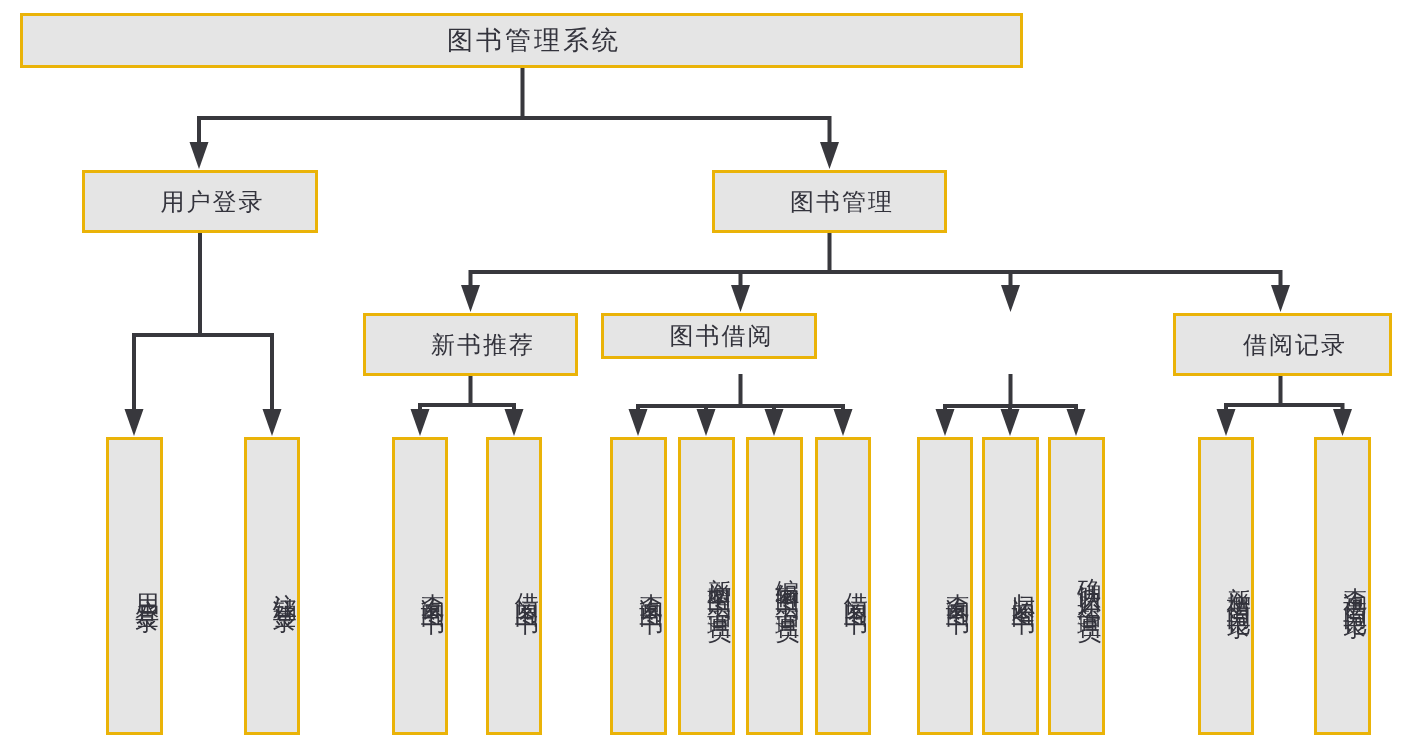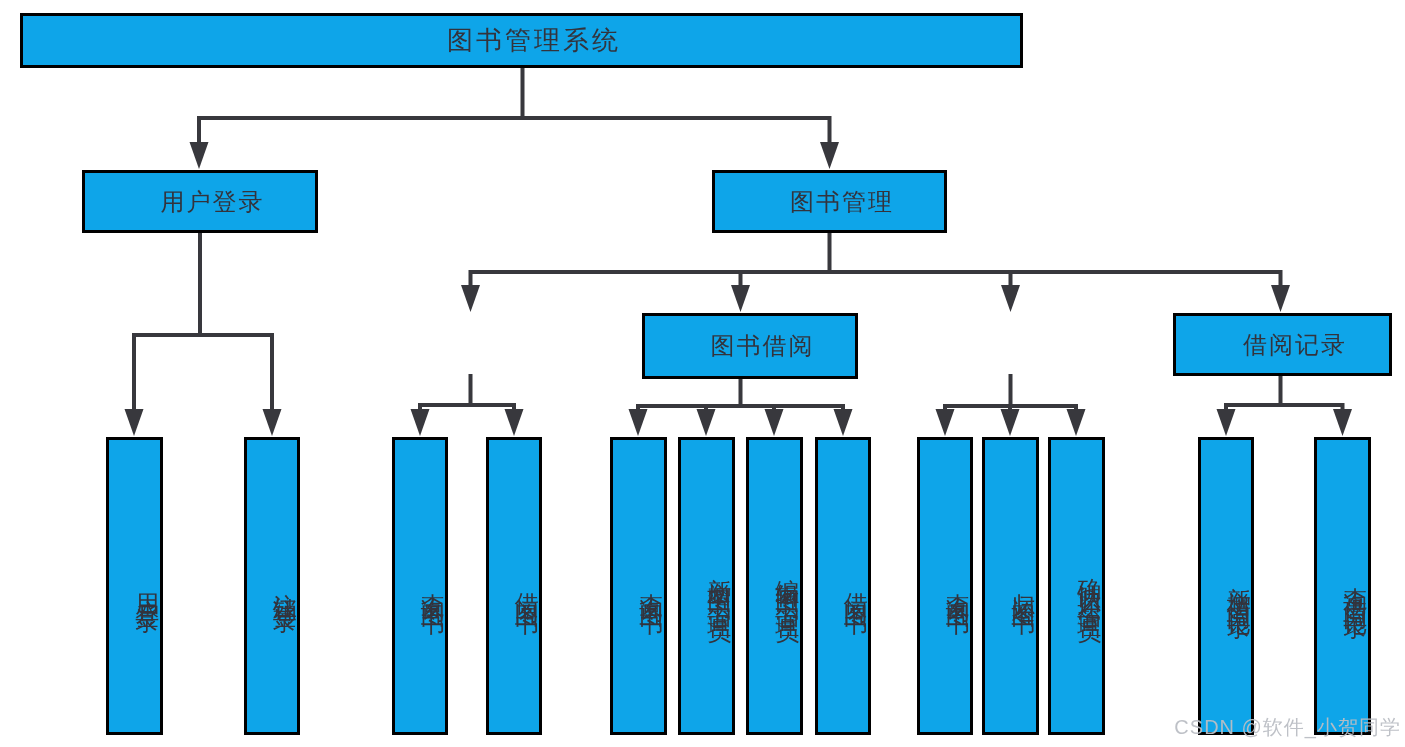--- a/index.html
+++ b/index.html
@@ -15,22 +15,22 @@
   .wire-path {
     fill: none;
     stroke: #38383d;
     stroke-width: 4;
     stroke-linecap: square;
   }
   .arrowhead { fill: #38383d; }
   .box {
     position: absolute;
     box-sizing: border-box;
-    background: #0ea5e9;
-    border: 3px solid #000000;
+    background: #e5e5e5;
+    border: 3px solid #eab308;
     color: #33333c;
     display: flex;
     align-items: center;
     justify-content: center;
     text-align: center;
     padding-left: 25px;
   }
   .box.h { font-size: 24px; letter-spacing: 2px; }
   .box.root { font-size: 26px; letter-spacing: 3px; }
   .box.v { font-size: 24px; }
@@ -91,21 +91,22 @@
       <use href="#tri" x="1226" y="436"></use>
       <use href="#tri" x="1342.5" y="436"></use>
     </g>
   </svg>
 
   <div class="box h root" style="left:20px; top:13px; width:1003px; height:55px;">图书管理系统</div>
 
   <div class="box h" style="left:82px; top:170px; width:236px; height:63px;">用户登录</div>
   <div class="box h" style="left:712px; top:170px; width:235px; height:63px;">图书管理</div>
 
-  <div class="box h" style="left:642px; top:313px; width:216px; height:66px;">图书借阅</div>
+  <div class="box h" style="left:363px; top:313px; width:215px; height:63px;">新书推荐</div>
+  <div class="box h" style="left:601px; top:313px; width:216px; height:46px;">图书借阅</div>
   <div class="box h" style="left:1173px; top:313px; width:219px; height:63px;">借阅记录</div>
 
   <div class="box v" style="left:106px; top:437px; width:57px; height:298px;">
     <span class="vlabel">用户登录</span>
   </div>
   <div class="box v" style="left:244px; top:437px; width:56px; height:298px;">
     <span class="vlabel">注销登录</span>
   </div>
 
   <div class="box v" style="left:392px; top:437px; width:56px; height:298px;">
@@ -138,15 +139,14 @@
     <span class="vlabel">确认归还（管理员）</span>
   </div>
 
   <div class="box v" style="left:1198px; top:437px; width:56px; height:298px;">
     <span class="vlabel">新增借阅记录</span>
   </div>
   <div class="box v" style="left:1314px; top:437px; width:57px; height:298px;">
     <span class="vlabel">查询借阅记录</span>
   </div>
 
-  <div class="watermark">CSDN @软件_小贺同学</div>
 
 </div>
 
 </body></html>

